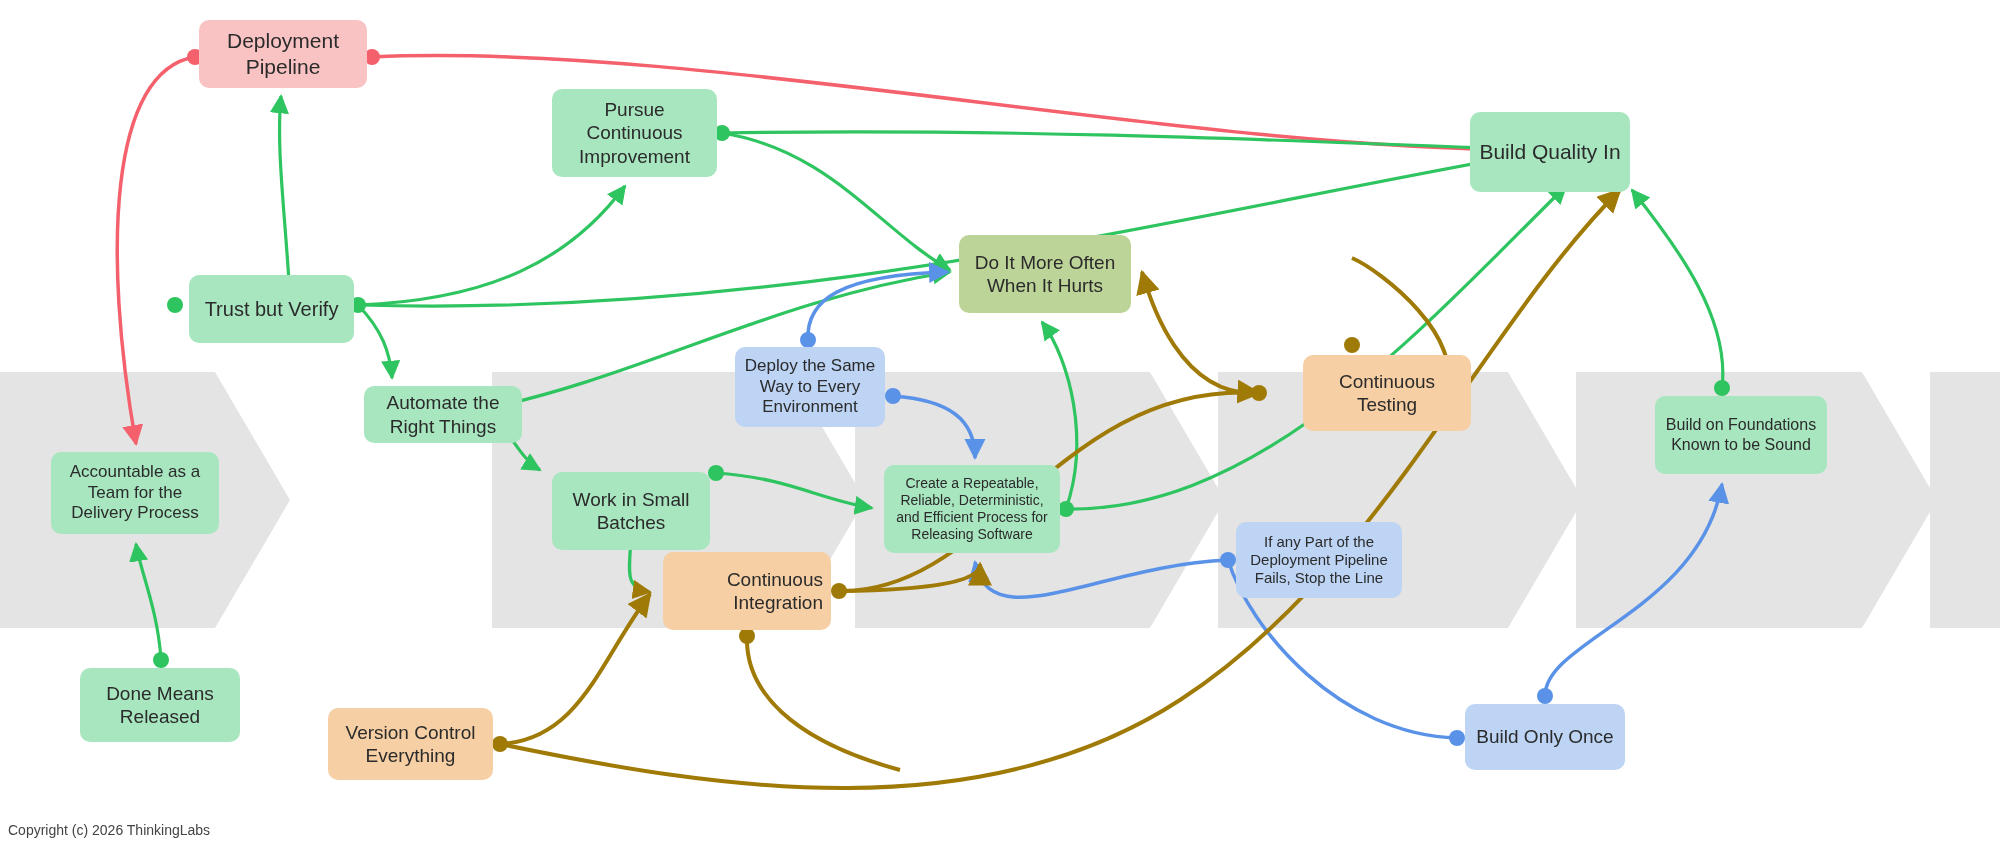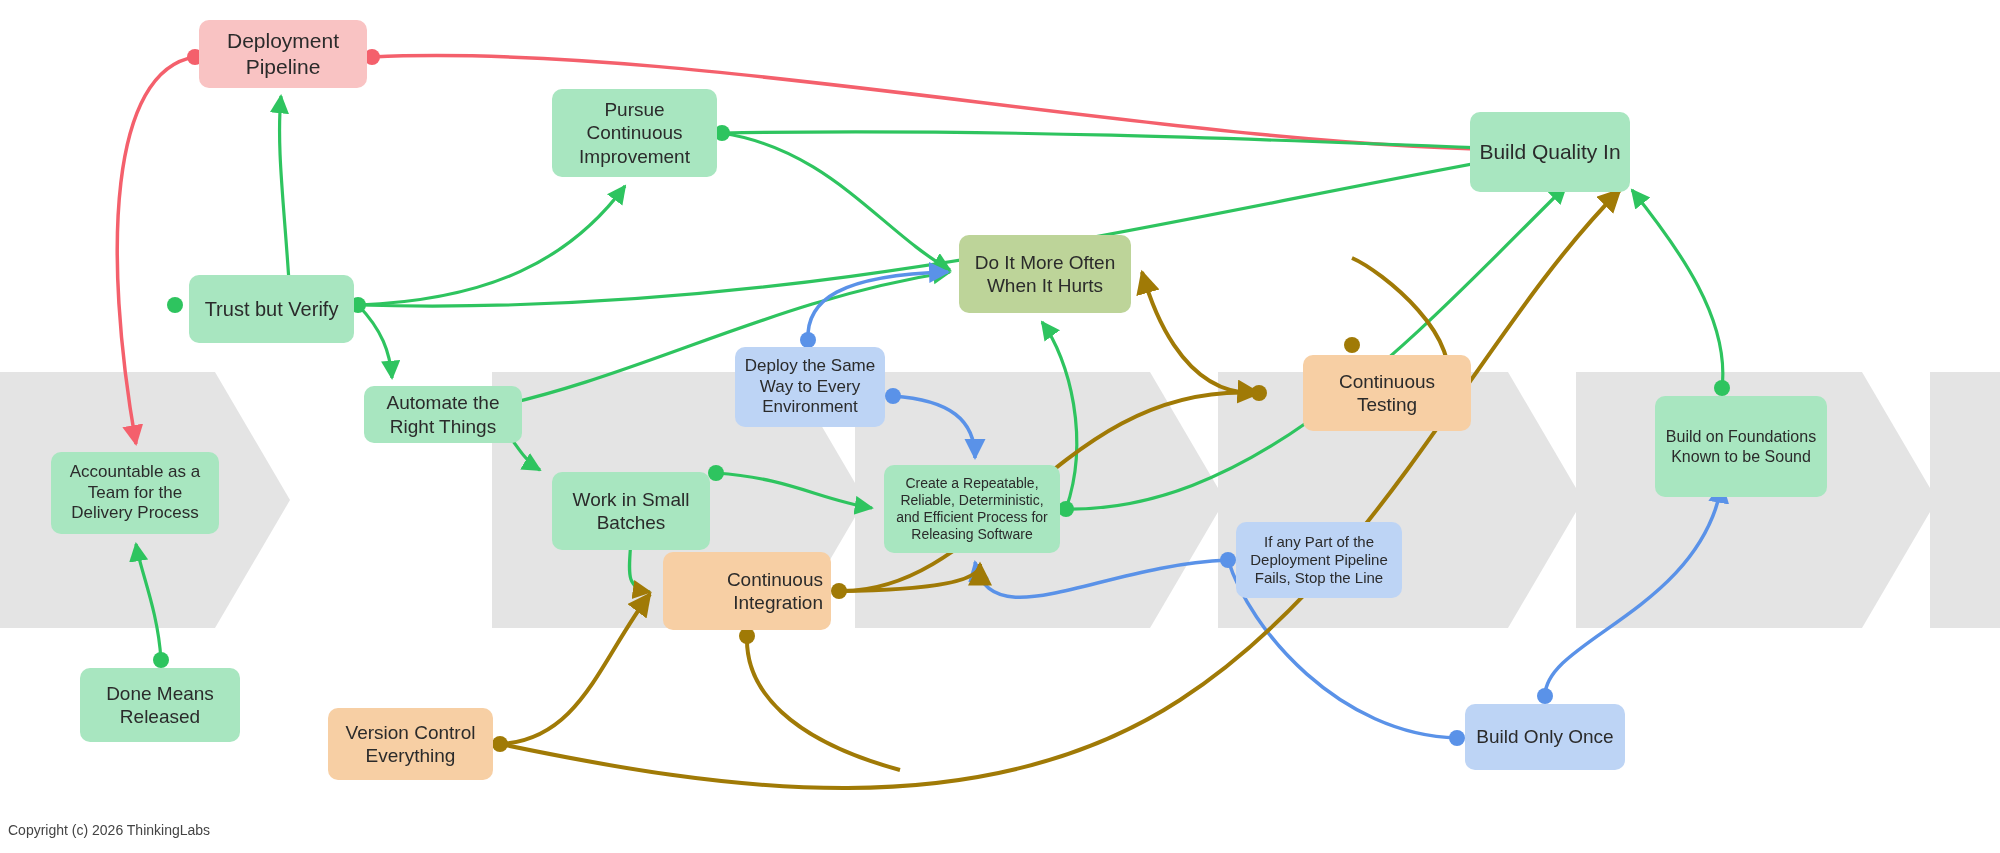--- a/index.html
+++ b/index.html
@@ -150,21 +150,21 @@
   </svg>
 
   <div id="nodes-layer">
       <div class="node pattern" style="left: 199px; top: 20px; width: 168px; height: 68px; font-size: 21px;">Deployment Pipeline</div>
       <div class="node principle" style="left: 1470px; top: 112px; width: 160px; height: 80px; font-size: 21px;">Build Quality In</div>
       <div class="node principle" style="left: 552px; top: 89px; width: 165px; height: 88px; font-size: 19px;">Pursue Continuous Improvement</div>
       <div class="node heuristic" style="left: 959px; top: 235px; width: 172px; height: 78px; font-size: 19px;">Do It More Often When It Hurts</div>
       <div class="node principle" style="left: 189px; top: 275px; width: 165px; height: 68px; font-size: 20px;">Trust but Verify</div>
       <div class="node practice" style="left: 735px; top: 347px; width: 150px; height: 80px; font-size: 17px;">Deploy the Same Way to Every Environment</div>
       <div class="node foundation" style="left: 1267px; top: 355px; width: 168px; height: 76px; font-size: 19px; margin-left: 36px;">Continuous Testing</div>
-      <div class="node principle" style="left: 1655px; top: 396px; width: 172px; height: 101px; font-size: 16px;">Build on Foundations Known to be Sound</div>
+      <div class="node principle" style="left: 1655px; top: 396px; width: 172px; height: 78px; font-size: 16px;">Build on Foundations Known to be Sound</div>
       <div class="node principle" style="left: 316px; top: 386px; width: 158px; height: 57px; font-size: 19px; margin-left: 48px;">Automate the Right Things</div>
       <div class="node principle" style="left: 51px; top: 452px; width: 168px; height: 82px; font-size: 17px;">Accountable as a Team for the Delivery Process</div>
       <div class="node principle" style="left: 552px; top: 440px; width: 158px; height: 78px; font-size: 19px; margin-top: 32px;">Work in Small Batches</div>
       <div class="node principle" style="left: 884px; top: 465px; width: 176px; height: 88px; font-size: 14px; text-align: center;">Create a Repeatable, Reliable, Deterministic, and Efficient Process for Releasing Software</div>
       <div class="node practice" style="left: 1236px; top: 522px; width: 166px; height: 76px; font-size: 15px;">If any Part of the Deployment Pipeline Fails, Stop the Line</div>
       <div class="node foundation" style="left: 663px; top: 552px; width: 168px; height: 78px; font-size: 19px; text-align: right;">Continuous Integration</div>
       <div class="node practice" style="left: 1465px; top: 704px; width: 160px; height: 66px; font-size: 19px;">Build Only Once</div>
       <div class="node principle" style="left: 80px; top: 668px; width: 160px; height: 74px; font-size: 19px;">Done Means Released</div>
       <div class="node foundation" style="left: 328px; top: 708px; width: 165px; height: 72px; font-size: 19px;">Version Control Everything</div>
     </div>

